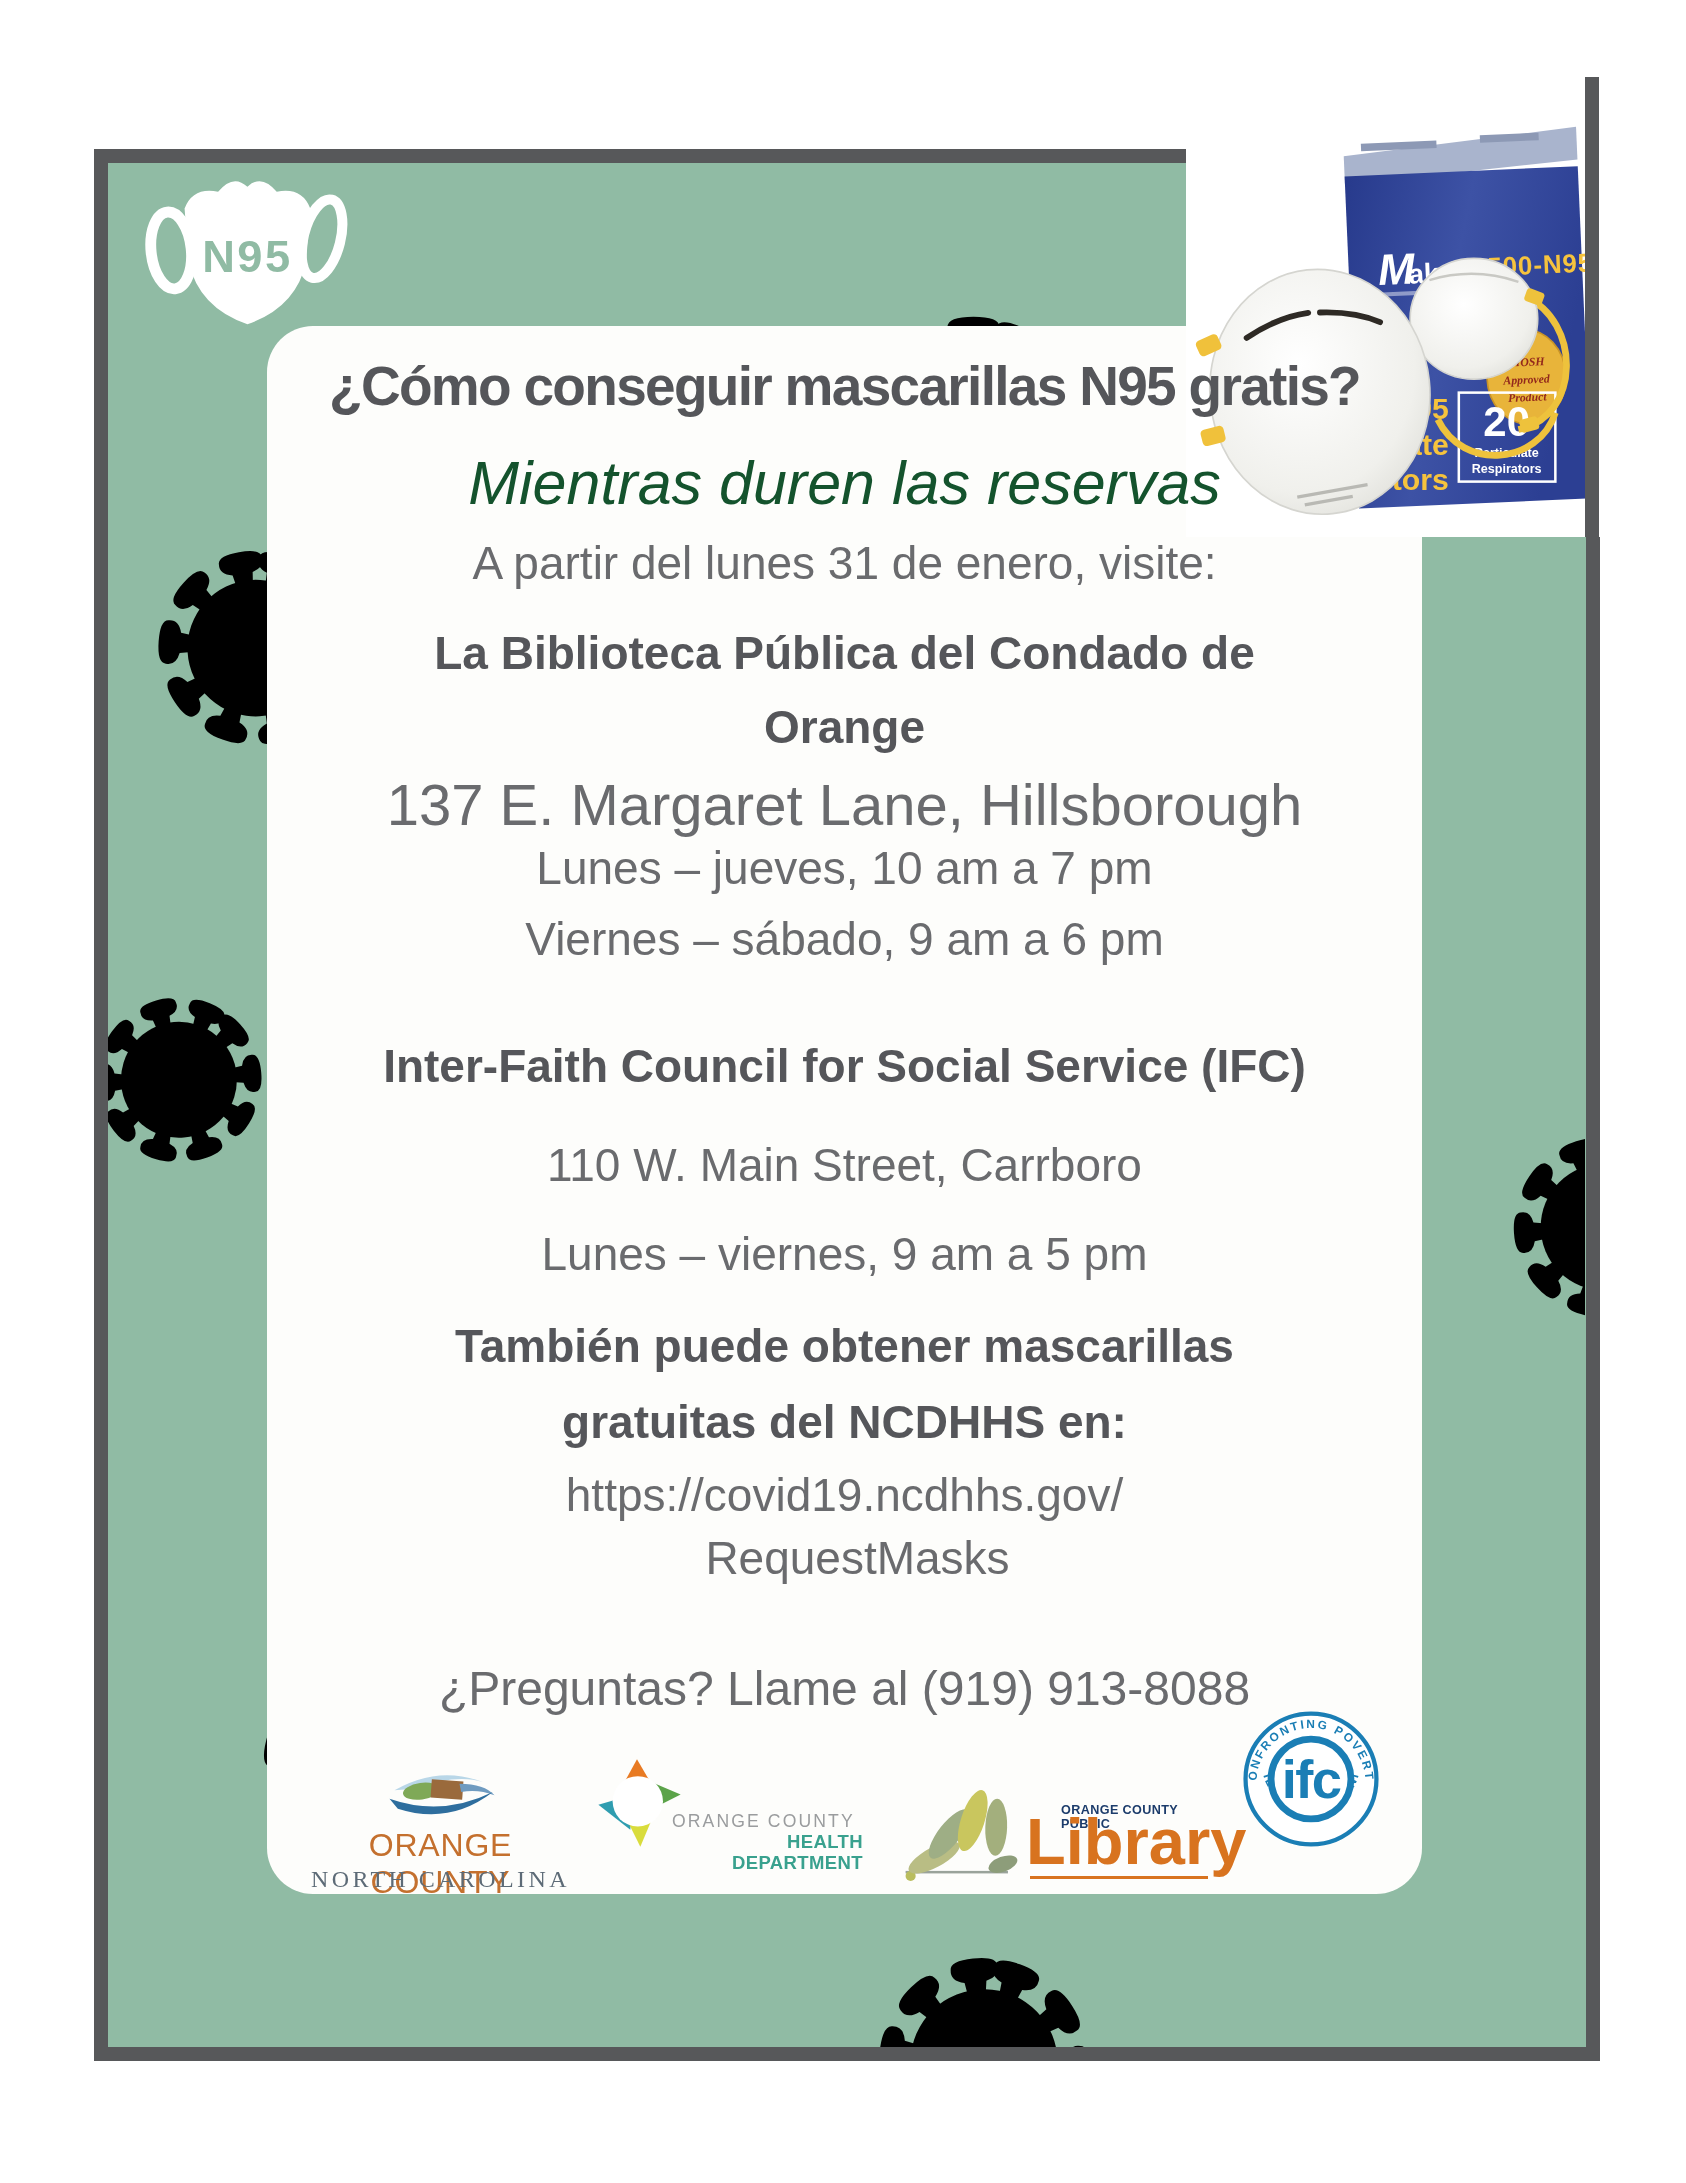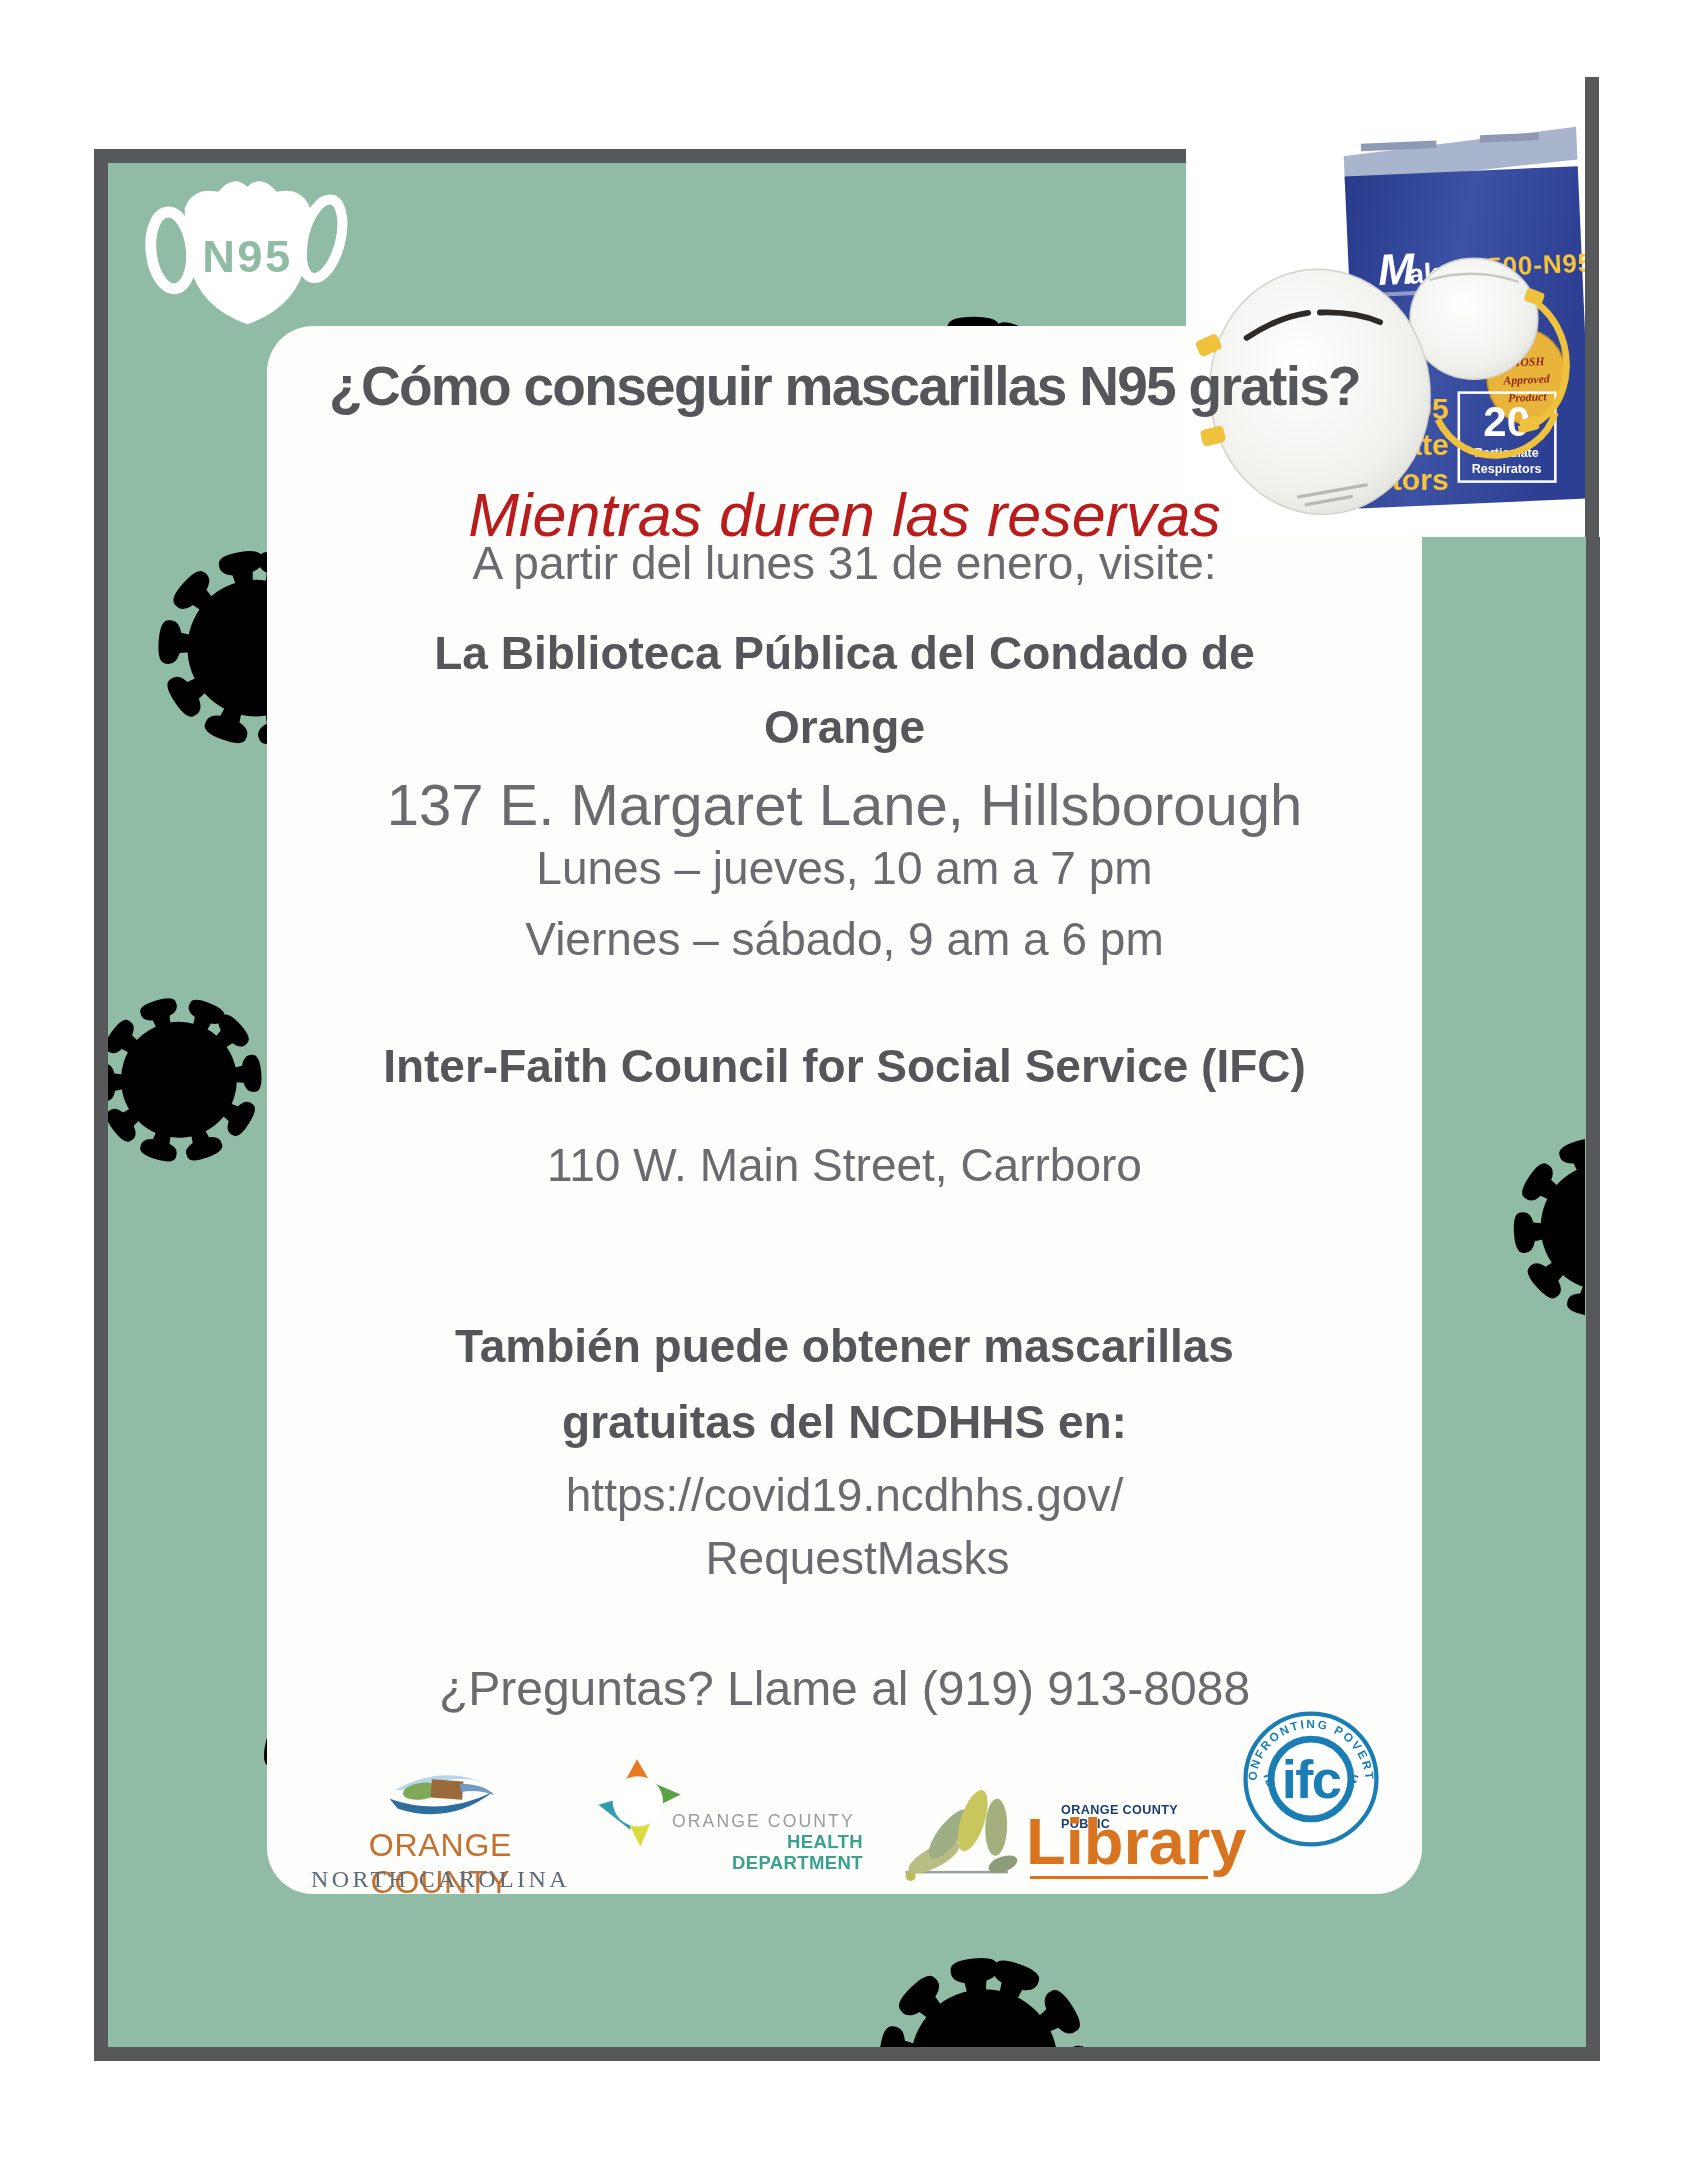--- a/index.html
+++ b/index.html
@@ -32,21 +32,21 @@
   .model{font:700 31px "Liberation Sans",sans-serif;fill:#f6c33d;letter-spacing:1px;}
   .niosh{font:italic 700 14px "Liberation Serif",serif;fill:#93281c;}
   .frag{font:700 36px "Liberation Sans",sans-serif;fill:#f6c33d;}
   .qty{font:700 50px "Liberation Sans",sans-serif;fill:#ffffff;}
   .qty-label{font:700 15px "Liberation Sans",sans-serif;fill:#ffffff;}
 
   
   .line{position:absolute;left:267px;width:1155px;text-align:center;z-index:6;
         color:#6a6b6e;font-family:"Liberation Sans",sans-serif;line-height:1.15;}
   .t-title{top:355px;font-size:55px;font-weight:700;color:#55565a;letter-spacing:-1.7px;}
-  .t-sub{top:448px;font-size:61px;font-style:italic;color:#b91c1c;margin-top:32px;}
+  .t-sub{top:448px;font-size:61px;font-style:italic;color:#14532d;}
   .t-intro{top:537px;font-size:46px;}
   .t-b1{top:627px;font-size:46px;font-weight:700;color:#55565a;}
   .t-b2{top:701px;font-size:46px;font-weight:700;color:#55565a;}
   .t-addr1{top:772px;font-size:58px;}
   .t-h1{top:842px;font-size:46px;}
   .t-h2{top:913px;font-size:46px;}
   .t-ifc{top:1040px;font-size:46px;font-weight:700;color:#55565a;}
   .t-addr2{top:1139px;font-size:46px;}
   .t-h3{top:1228px;font-size:46px;}
   .t-n1{top:1320px;font-size:46px;font-weight:700;color:#55565a;}
@@ -224,20 +224,21 @@
   <div class="line t-title">¿Cómo conseguir mascarillas N95 gratis?</div>
   <div class="line t-sub">Mientras duren las reservas</div>
   <div class="line t-intro">A partir del lunes 31 de enero, visite:</div>
   <div class="line t-b1">La Biblioteca Pública del Condado de</div>
   <div class="line t-b2">Orange</div>
   <div class="line t-addr1">137 E. Margaret Lane, Hillsborough</div>
   <div class="line t-h1">Lunes – jueves, 10 am a 7 pm</div>
   <div class="line t-h2">Viernes – sábado, 9 am a 6 pm</div>
   <div class="line t-ifc">Inter-Faith Council for Social Service (IFC)</div>
   <div class="line t-addr2">110 W. Main Street, Carrboro</div>
+  <div class="line t-h3">Lunes – viernes, 9 am a 5 pm</div>
   <div class="line t-n1">También puede obtener mascarillas</div>
   <div class="line t-n2">gratuitas del NCDHHS en:</div>
   <div class="line t-url1">https://covid19.ncdhhs.gov/</div>
   <div class="line t-url2">RequestMasks</div>
   <div class="line t-phone">¿Preguntas? Llame al (919) 913-8088</div>
 
   <div class="logo logo-county">
     <svg class="county-swoosh" viewBox="0 0 150 78">
       <path d="M 18 34 Q 70 4 124 24 Q 92 14 42 32 Z" fill="#b9d7e8"></path>
       <ellipse cx="50" cy="35" rx="22" ry="10" fill="#7fa957" transform="rotate(-8 50 35)"></ellipse>

